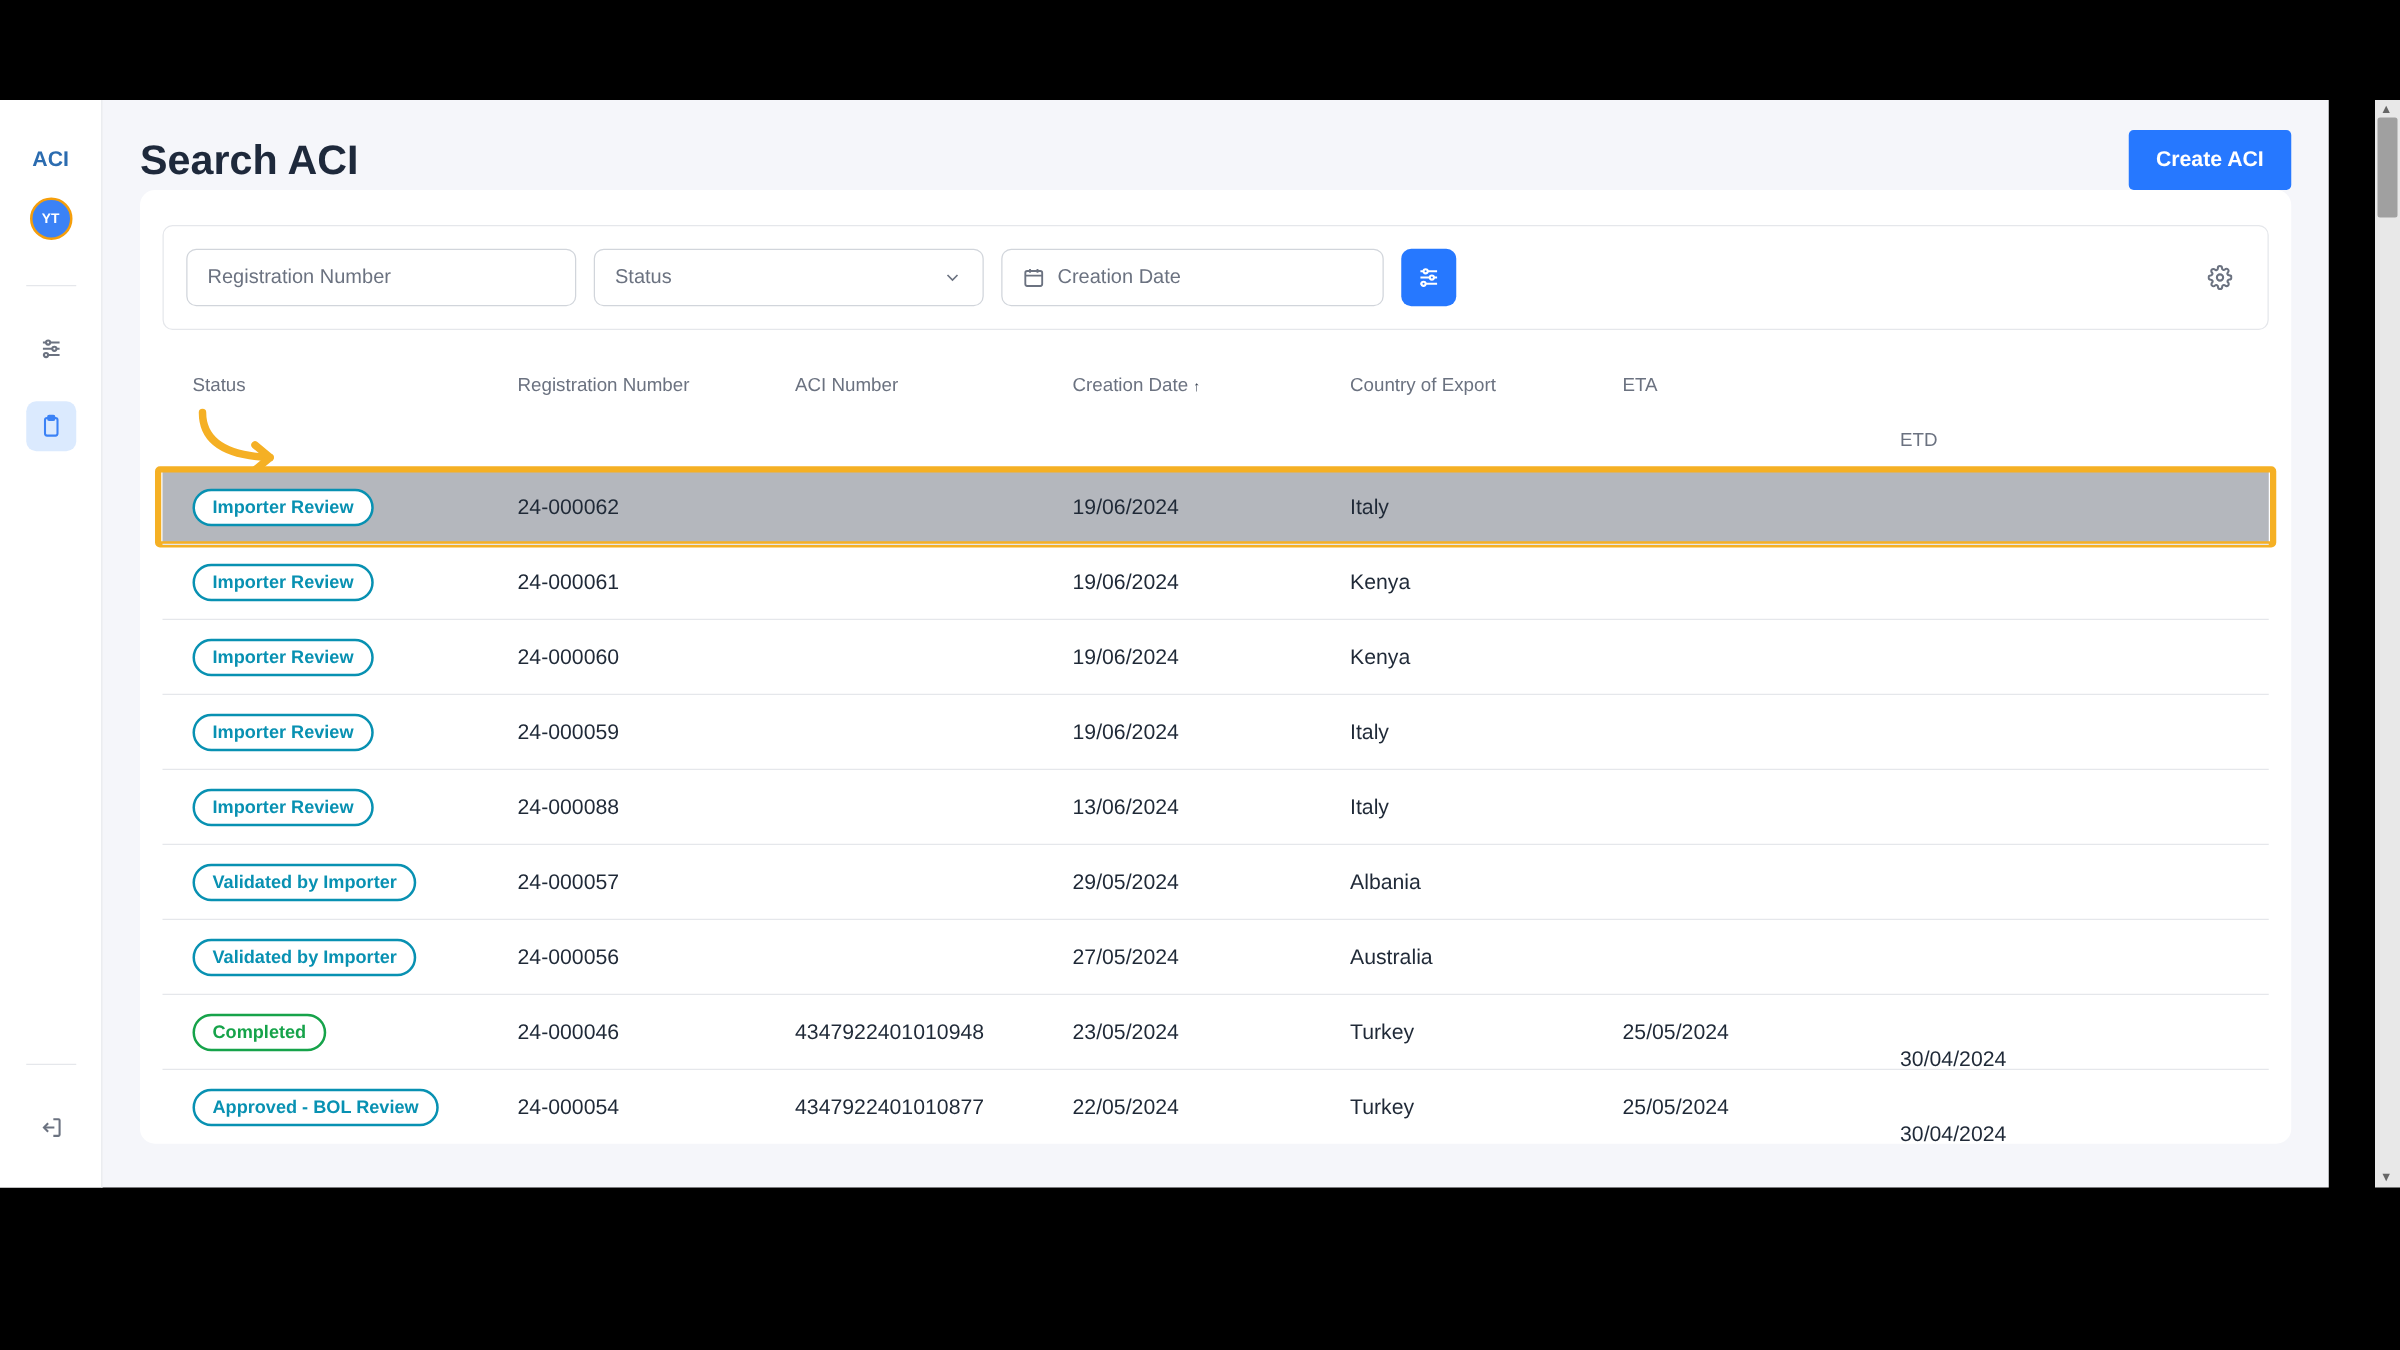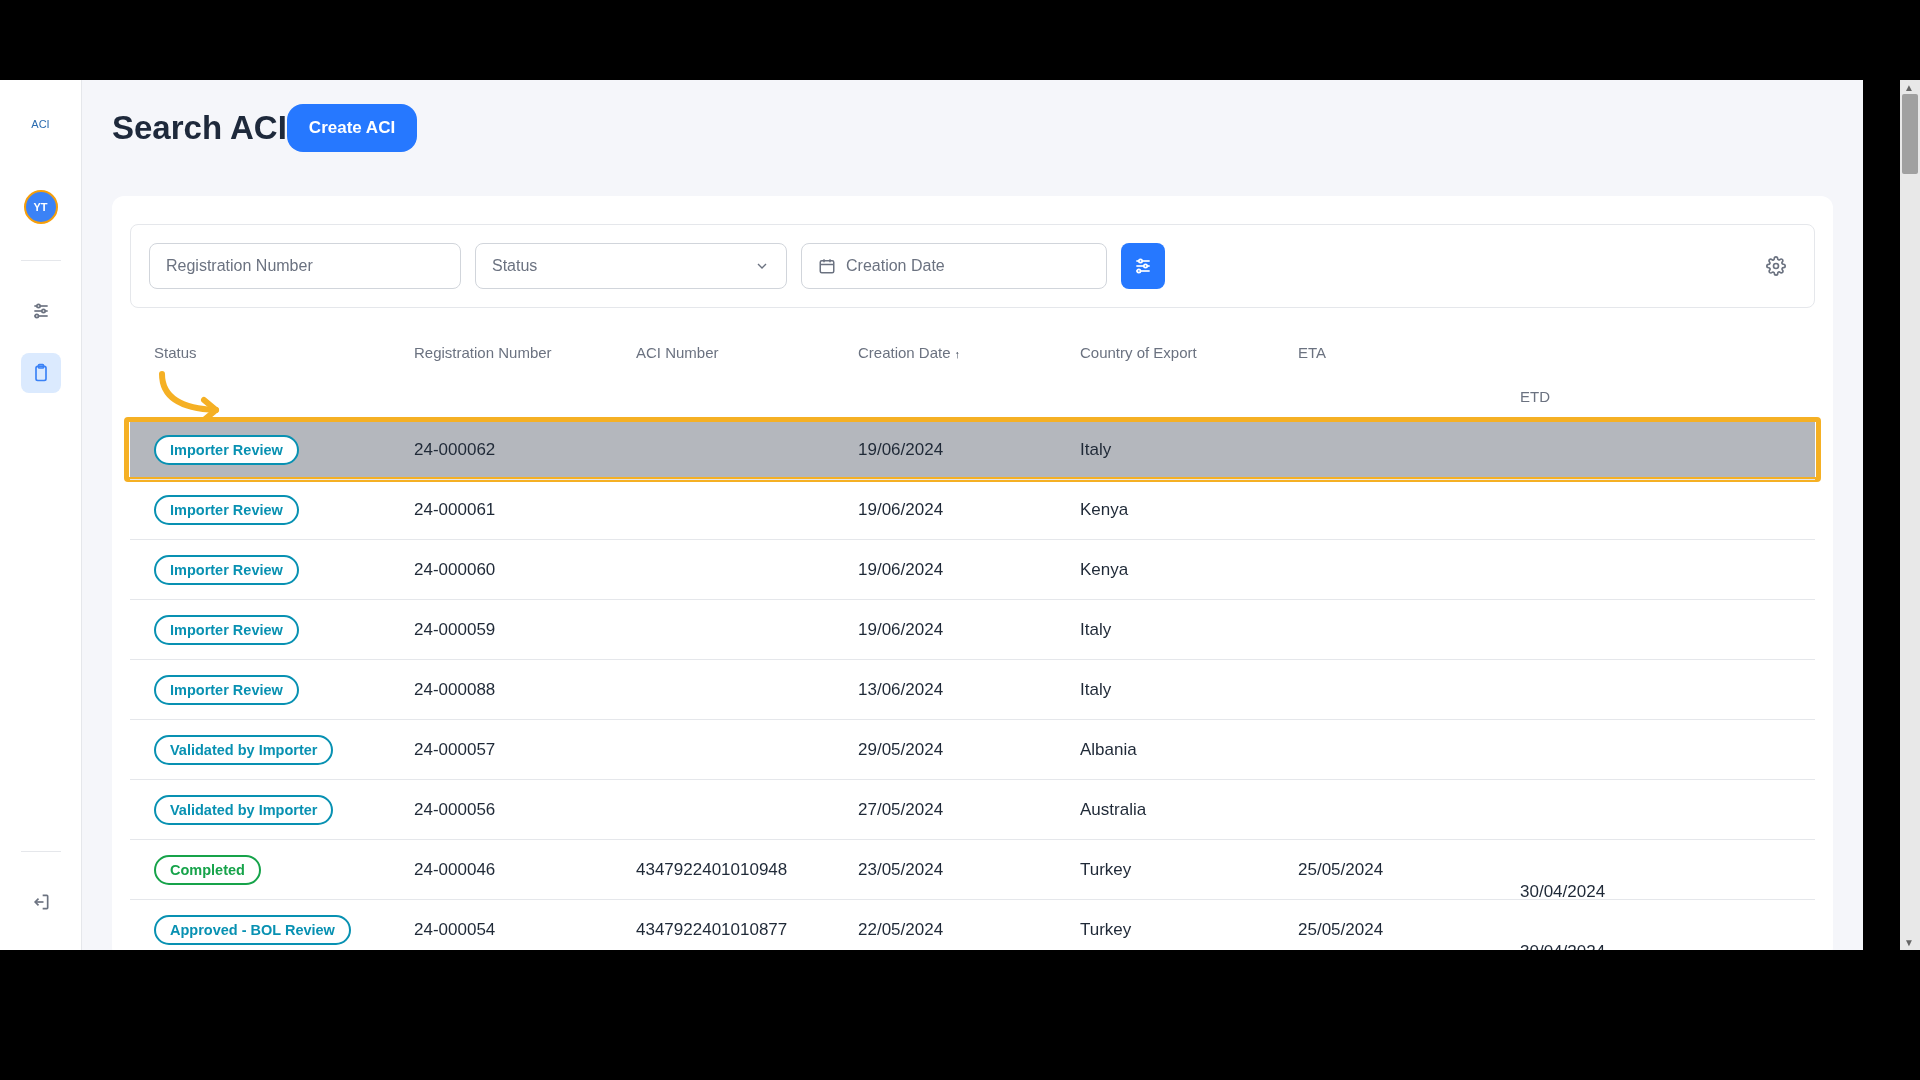--- a/index.html
+++ b/index.html
@@ -57,23 +57,23 @@
       border-right: 1px solid #e5e7eb;
       display: flex;
       flex-direction: column;
       align-items: center;
       padding-top: 38px;
       position: relative;
       flex-shrink: 0;
     }
     .sidebar-logo {
       color: #2b6cb0;
-      font-size: 11px;
-      font-weight: 400;
-      margin-bottom: 60px;
+      font-size: 17px;
+      font-weight: 700;
+      margin-bottom: 20px;
     }
     .avatar {
       width: 34px;
       height: 34px;
       border-radius: 50%;
       background: #3b82f6;
       color: #fff;
       font-size: 11px;
       font-weight: 600;
       display: flex;
@@ -110,33 +110,33 @@
       align-items: center;
     }
     
     .main {
       flex: 1;
       padding: 24px 30px 0 30px;
       overflow: hidden;
     }
     .header {
       display: flex;
-      align-items: center;
-      margin-bottom: 44px;
+      justify-content: space-between;
+      align-items: center;
     }
     .page-title {
       font-size: 33px;
       font-weight: 600;
       color: #1e293b;
     }
     .create-btn {
       background: #2678ff;
       color: #fff;
       border: none;
-      border-radius: 16px;
+      border-radius: 4px;
       padding: 14px 22px;
       font-size: 17px;
       font-weight: 600;
       cursor: pointer;
     }
     
     .card {
       background: #fff;
       border-radius: 12px;
       padding: 28px 0 0 0;

